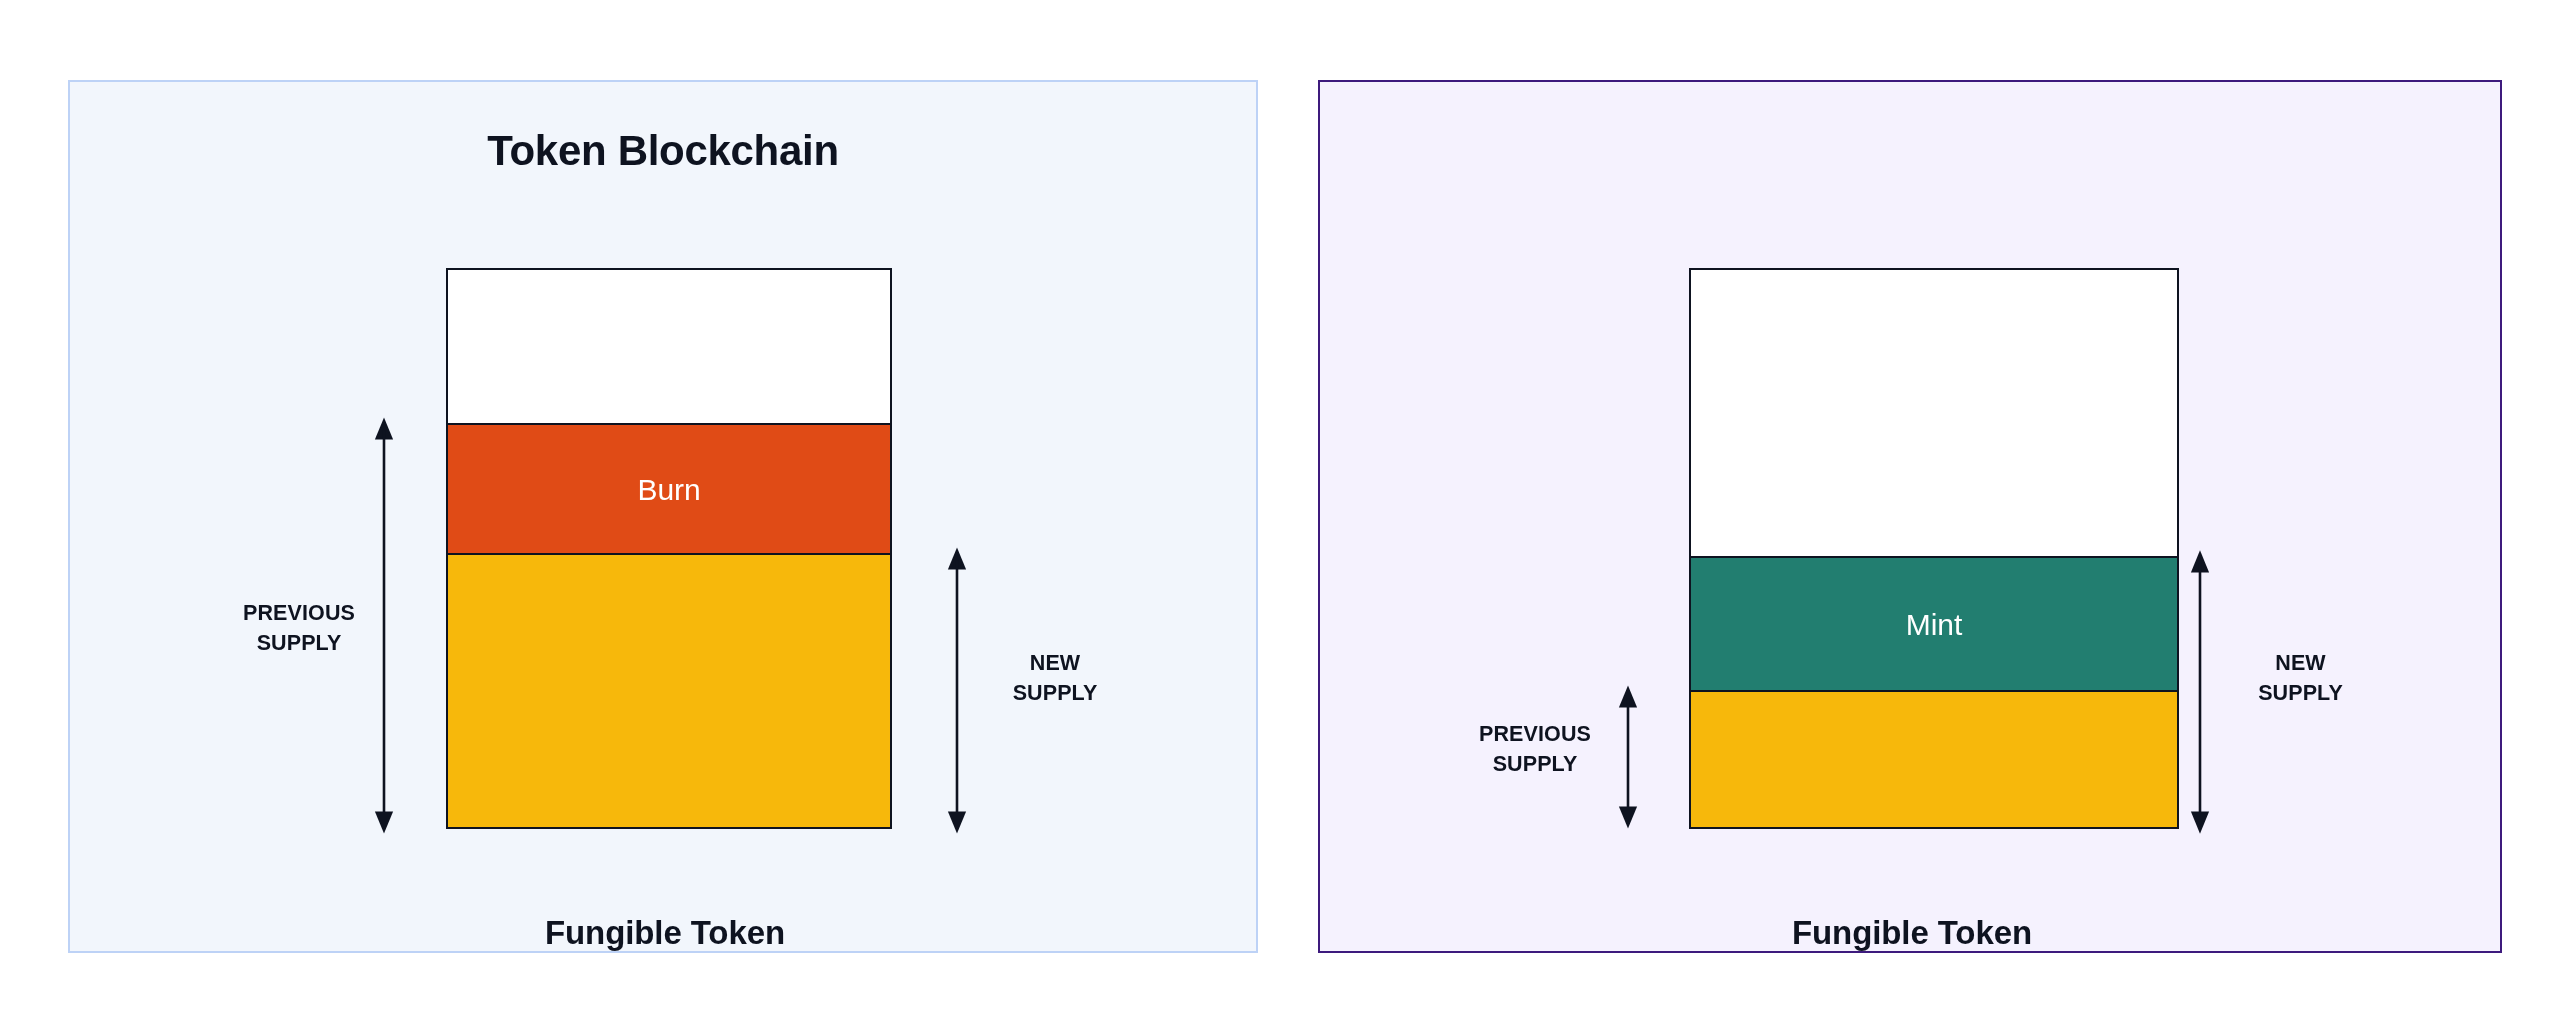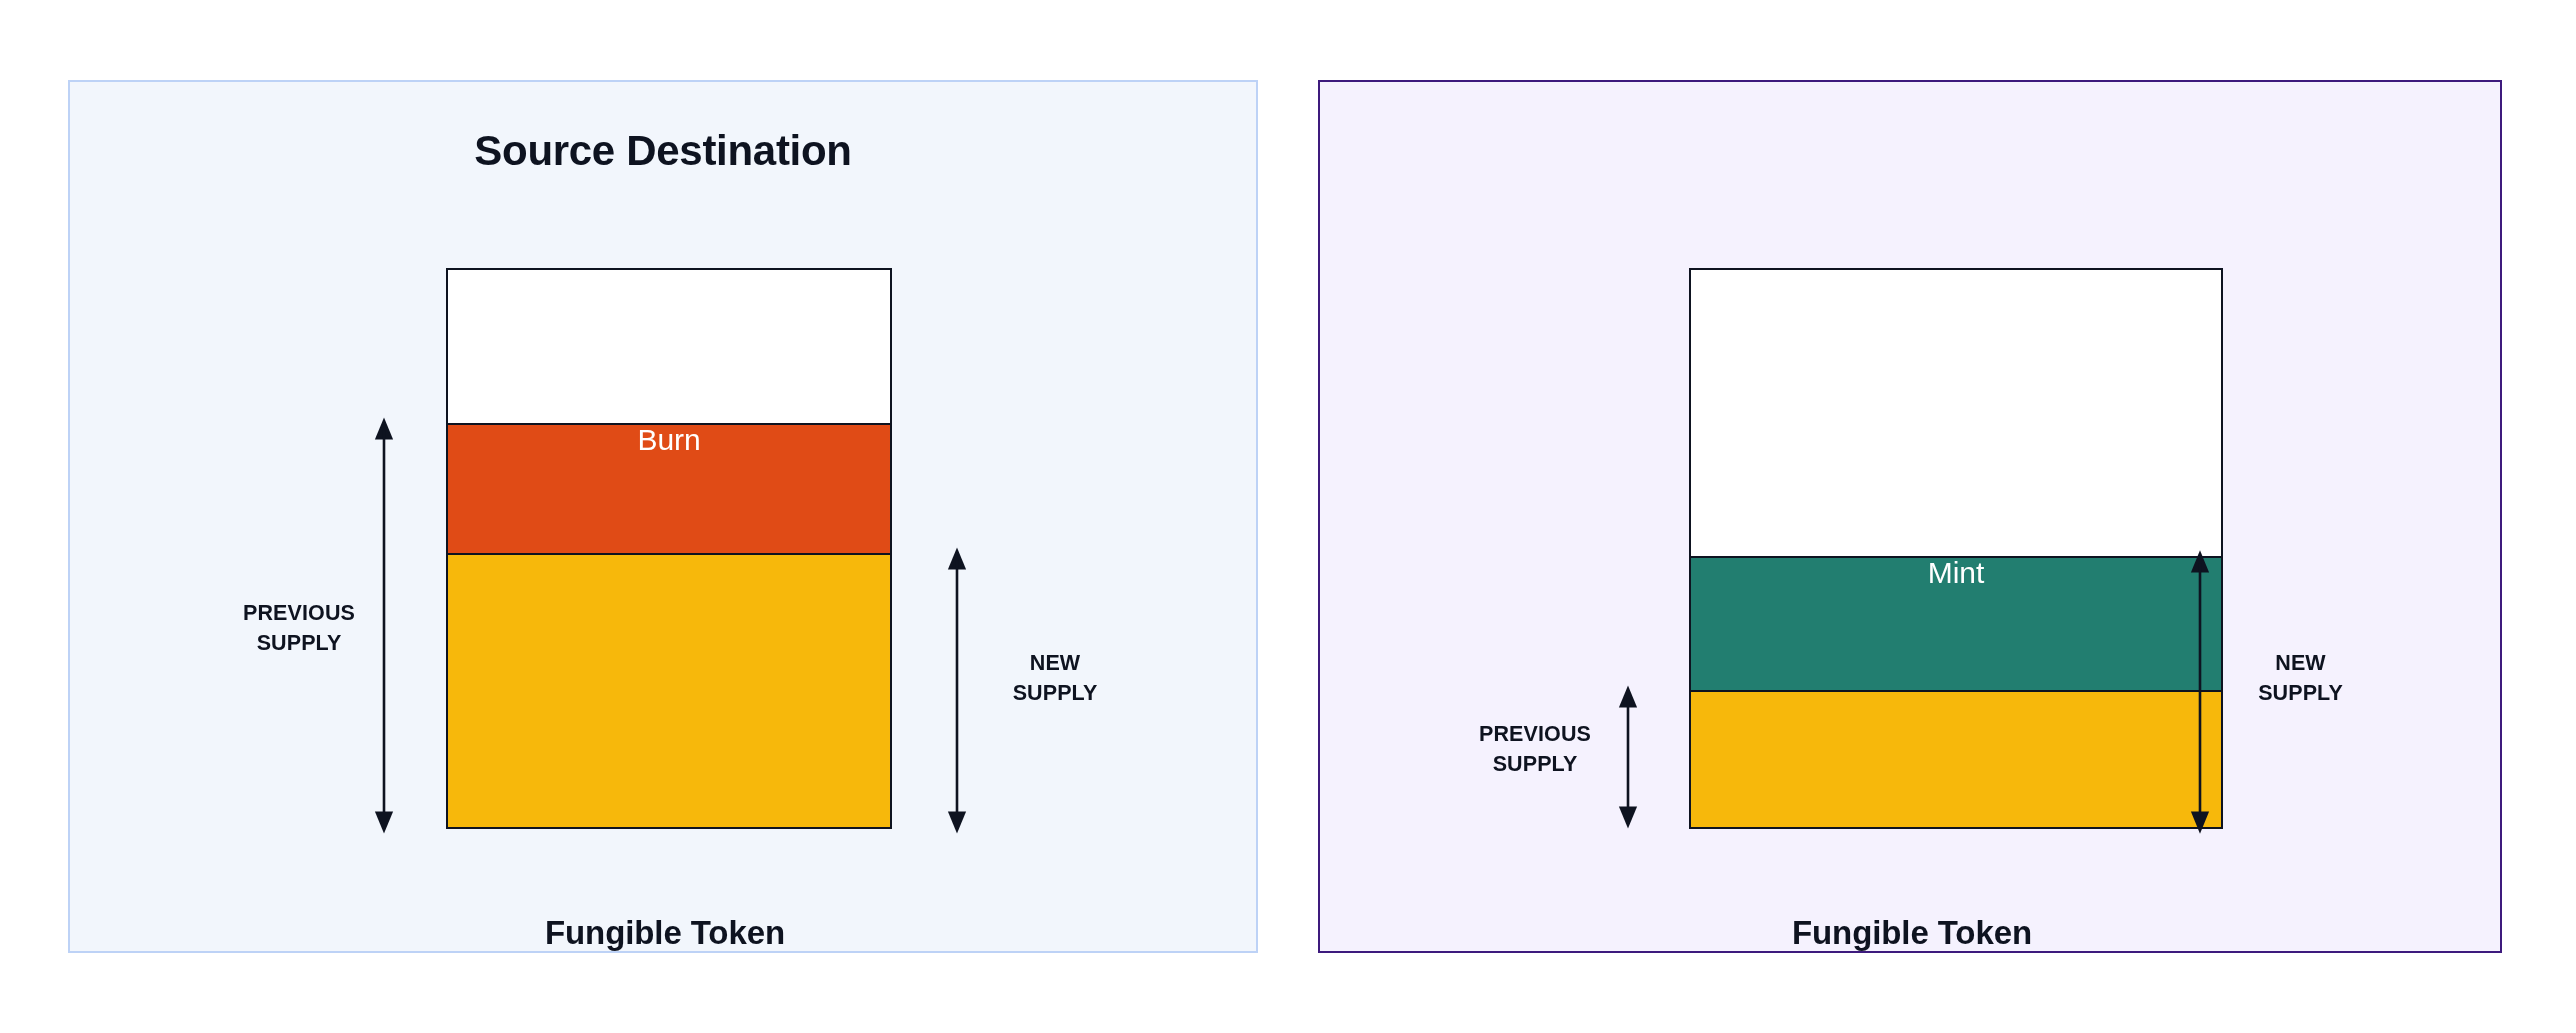--- a/index.html
+++ b/index.html
@@ -78,31 +78,32 @@
   }
   .supply-bar.source-bar {
     left: 376px;   
     top: 186px;    
     width: 446px;
     height: 561px;
   }
   .supply-bar.destination-bar {
     left: 369px;   
     top: 186px;
-    width: 534px;
+    width: 490px;
     height: 561px;
   }
 
   .bar-segment {
     position: absolute;
     left: 0;
     width: 100%;
     box-sizing: border-box;
     border: 2.6px solid #0E1320;
     display: flex;
+    align-items: center;
     justify-content: center;
   }
   .seg-label {
     font-size: 30px;
     font-weight: 400;
     color: #ffffff;
     letter-spacing: -0.1px;
     line-height: 1;
     white-space: nowrap;
   }
@@ -137,21 +138,21 @@
   .annot-label.left-of  { text-align: center; }
   .annot-label.right-of { text-align: center; }
 </style>
 </head>
 <body>
 
 <div id="stage">
 
   <div class="panel source">
 
-    <div class="panel-title">Source Destination</div>
+    <div class="panel-title">Token Blockchain</div>
 
     <div class="supply-bar source-bar">
       <div class="bar-segment src-remaining">
         <span class="seg-label"></span>
       </div>
       <div class="bar-segment src-burn">
         <span class="seg-label">Burn</span>
       </div>
       <div class="bar-segment src-previous">
         <span class="seg-label"></span>

